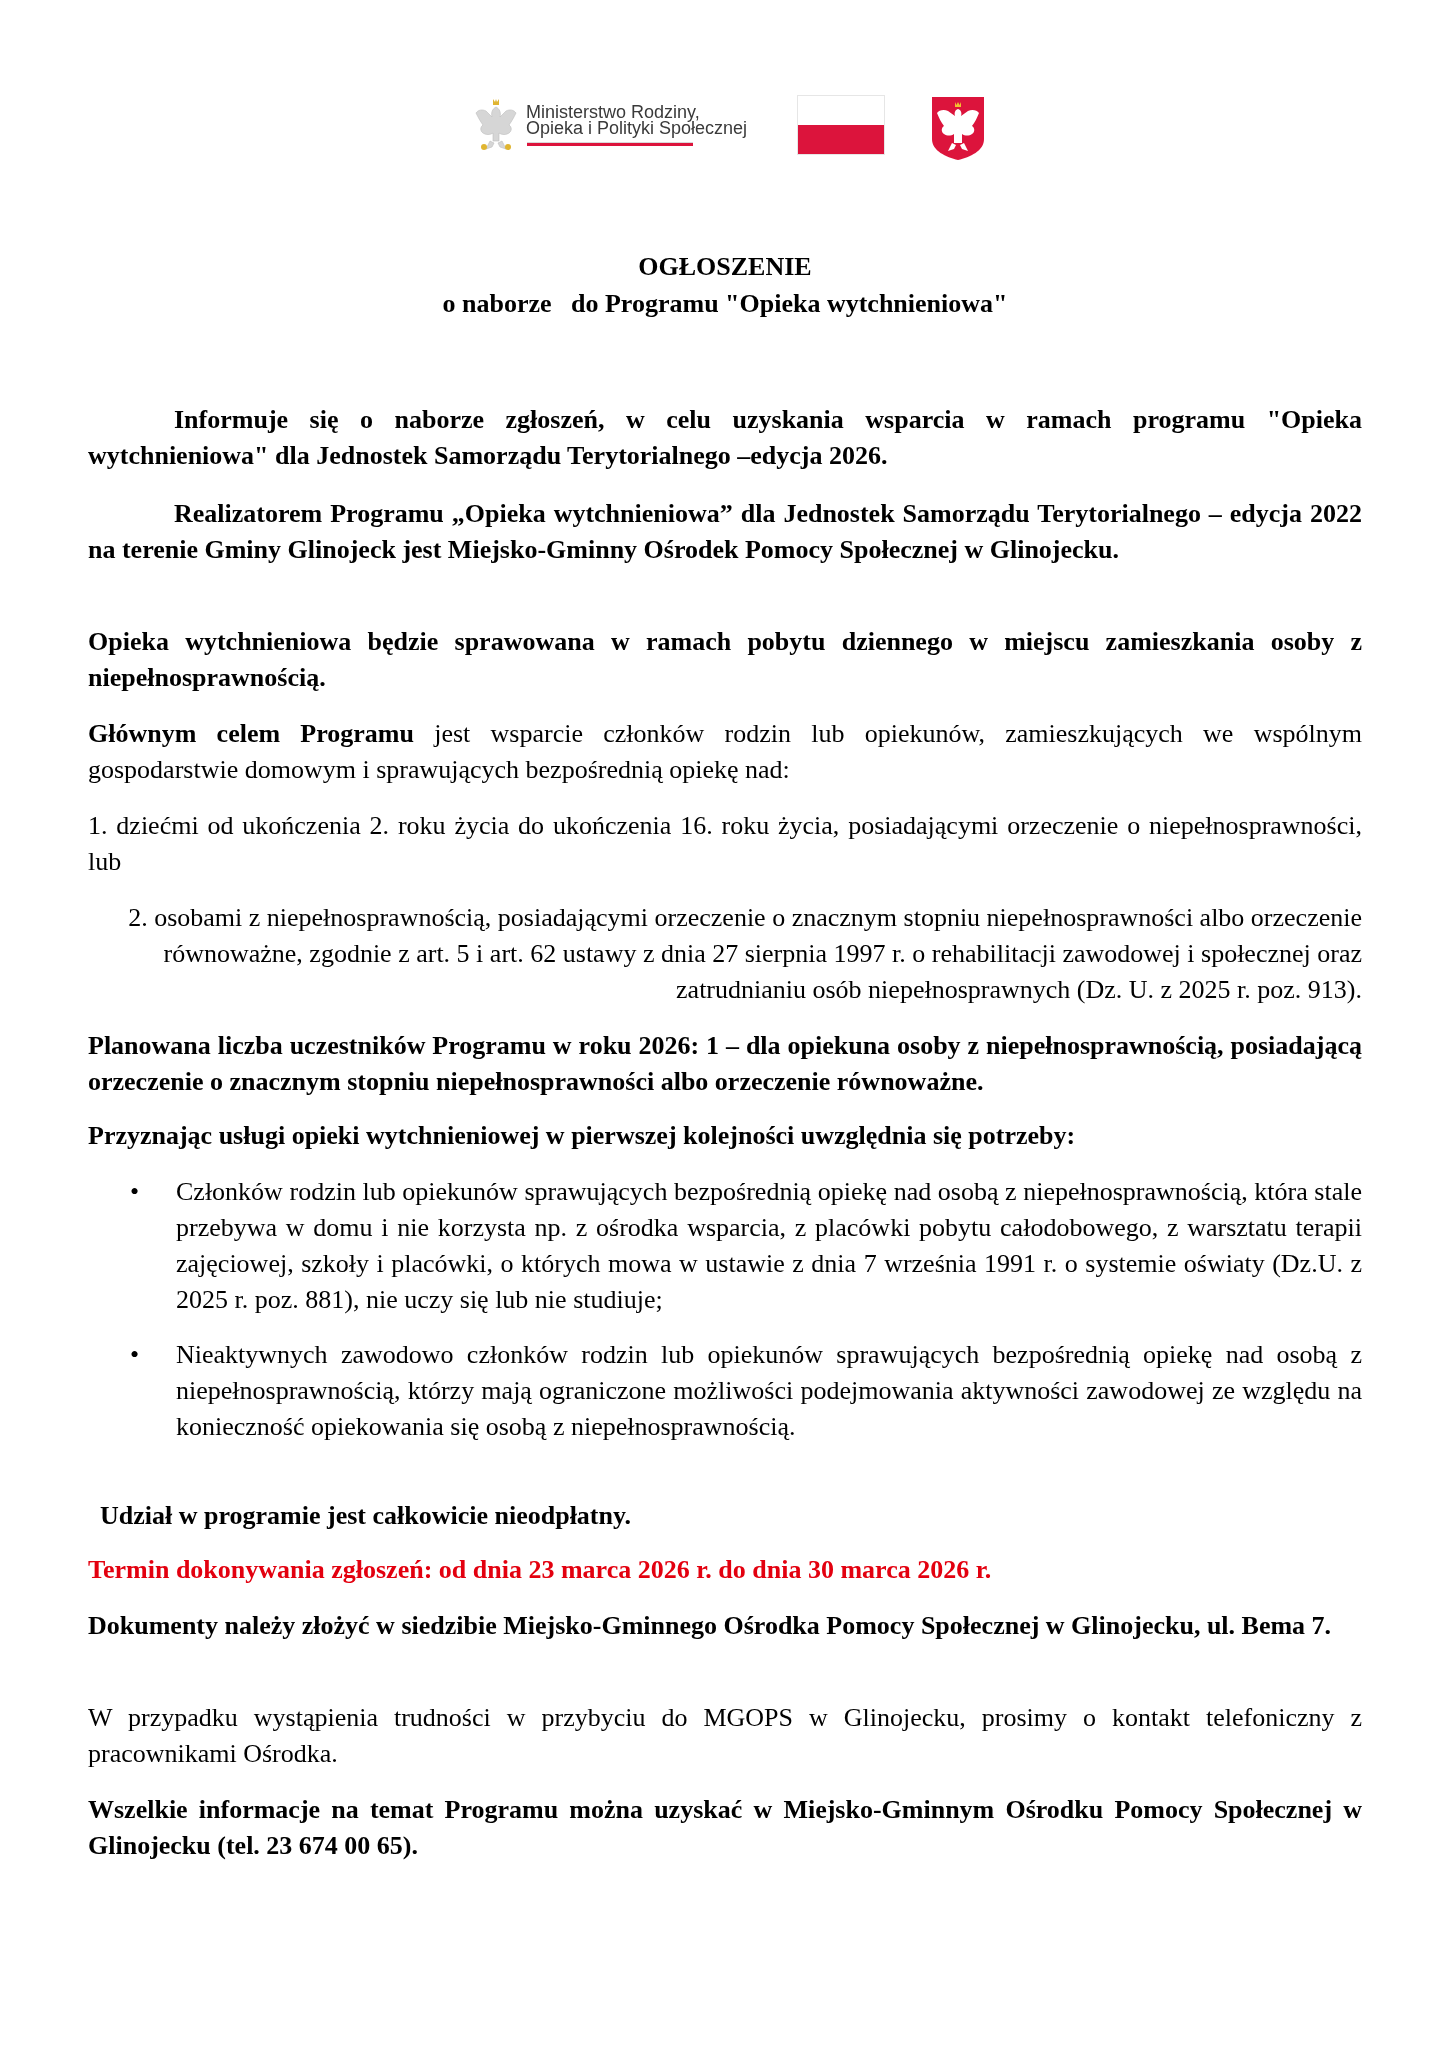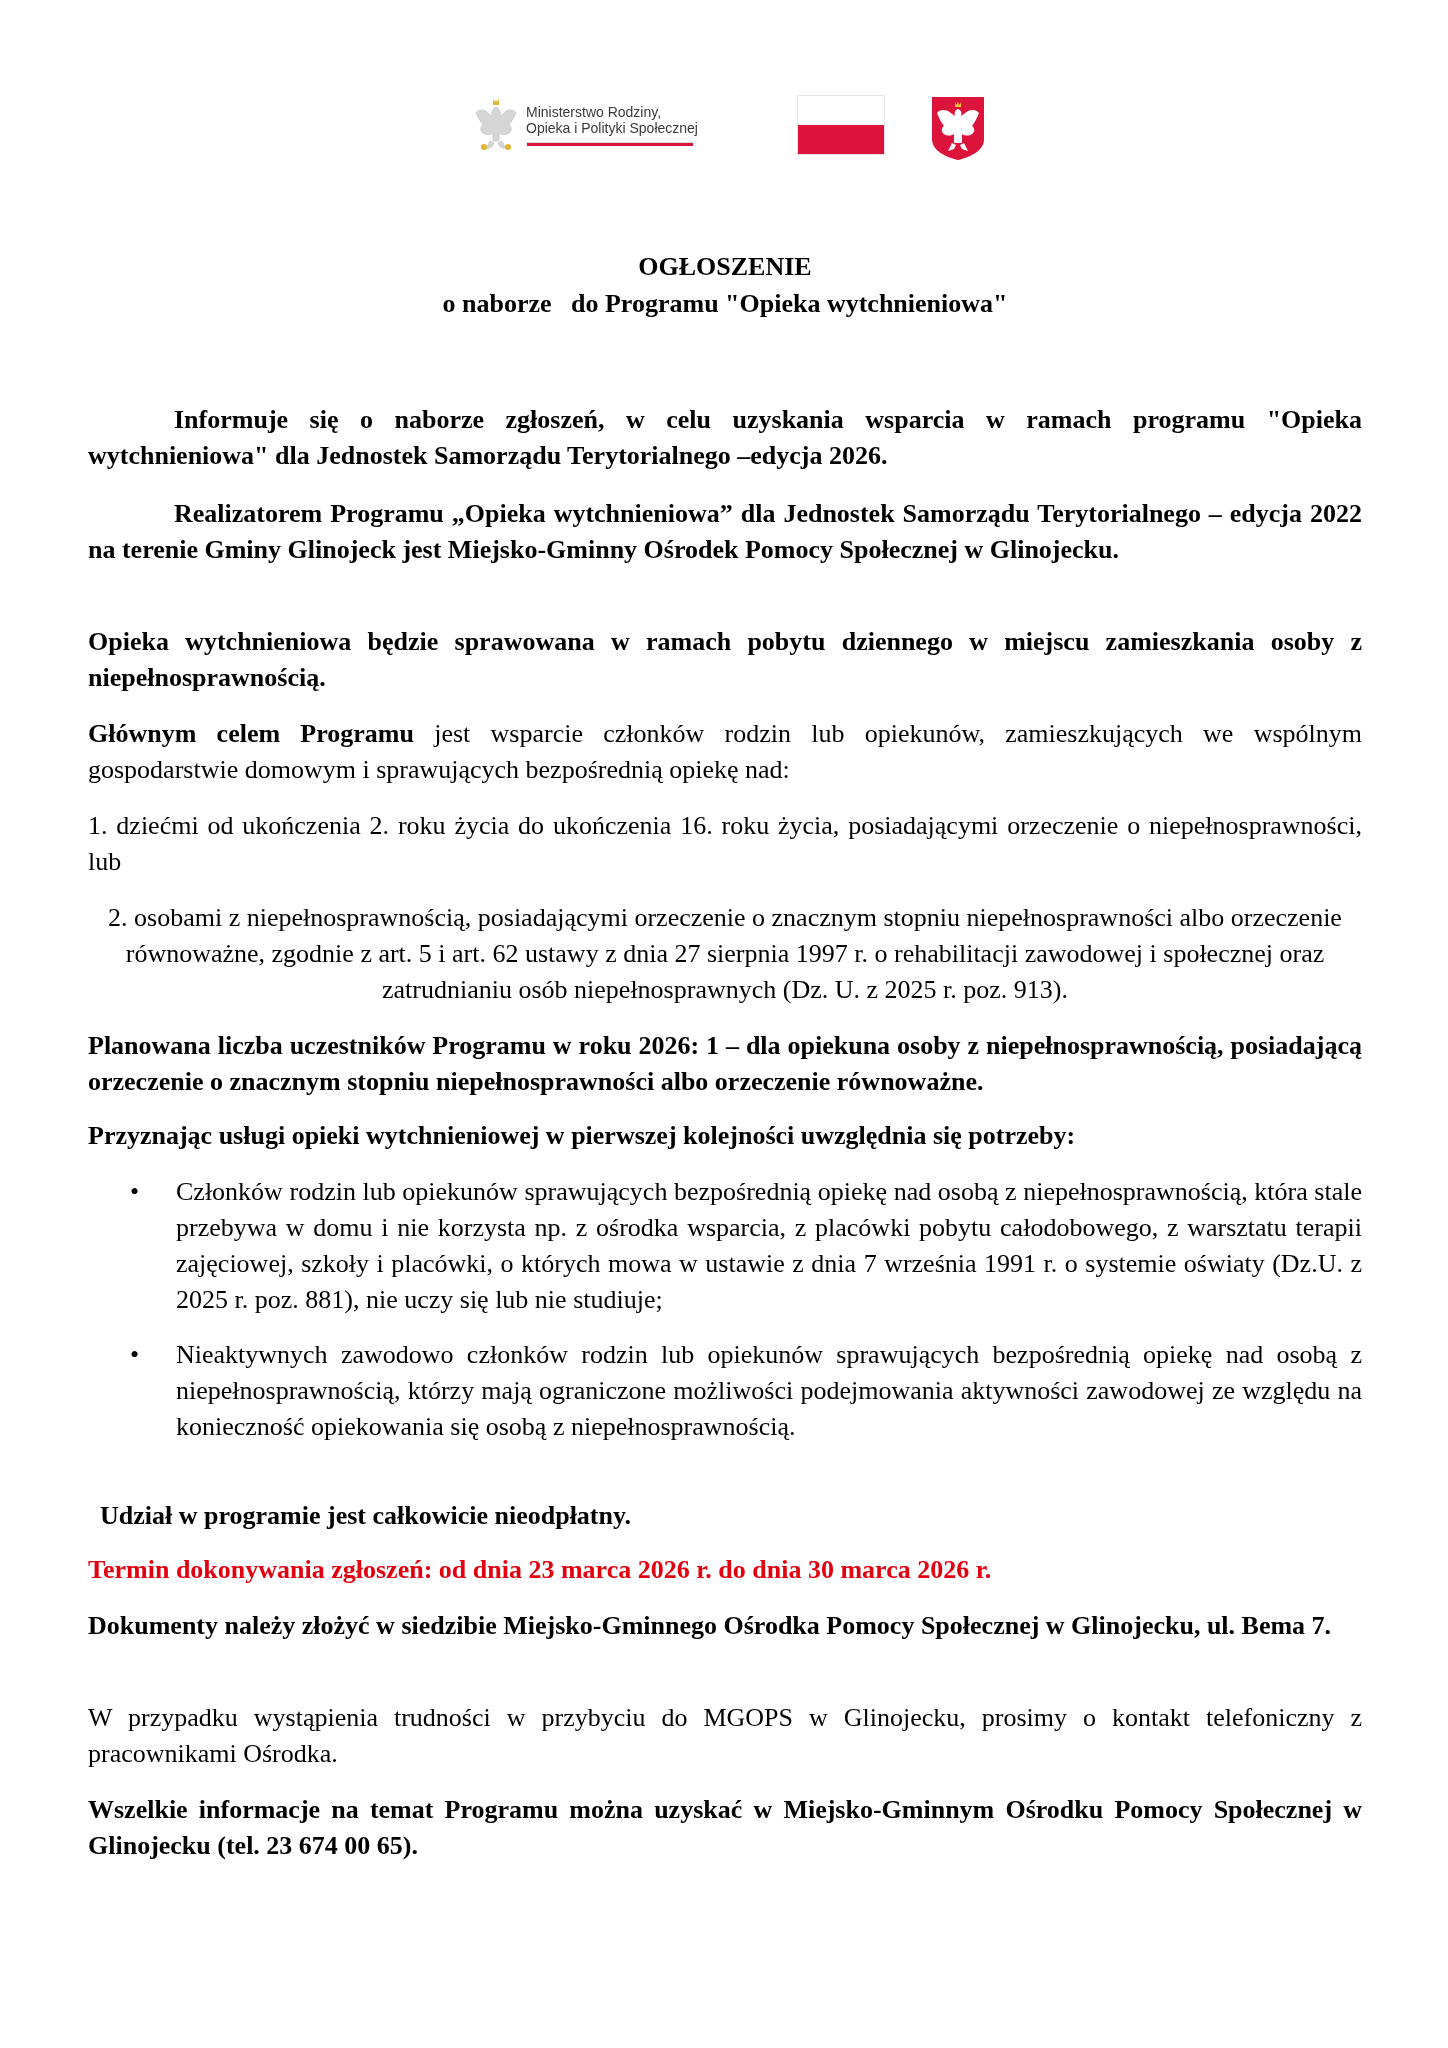--- a/index.html
+++ b/index.html
@@ -24,21 +24,21 @@
       top: 5px;
       width: 240px;
       height: 60px;
     }
     .ministry .eagle { position: absolute; left: 0; top: 0; width: 44px; height: 56px; }
     .ministry .name {
       position: absolute;
       left: 52px;
       top: 7px;
       font-family: "Liberation Sans", "DejaVu Sans", sans-serif;
-      font-size: 14px;
+      font-size: 18px;
       line-height: 16px;
       color: #3a3a3a;
       white-space: nowrap;
     }
     .ministry .rule {
       position: absolute;
       left: 53px;
       top: 45px;
       width: 166px;
       height: 4px;
@@ -166,21 +166,21 @@
   <p class="p b indent" style="top:402px">Informuje się o naborze zgłoszeń, w celu uzyskania wsparcia  w ramach programu  "Opieka wytchnieniowa" dla Jednostek Samorządu Terytorialnego –edycja 2026.</p>
 
   <p class="p b indent" style="top:496px">Realizatorem Programu „Opieka wytchnieniowa” dla Jednostek Samorządu Terytorialnego – edycja 2022 na terenie Gminy Glinojeck jest Miejsko-Gminny Ośrodek Pomocy Społecznej w Glinojecku.</p>
 
   <p class="p b" style="top:624px">Opieka wytchnieniowa będzie sprawowana w ramach pobytu dziennego w miejscu zamieszkania osoby z niepełnosprawnością.</p>
 
   <p class="p" style="top:716px"><span class="b">Głównym celem Programu</span><span> jest wsparcie członków rodzin lub opiekunów, zamieszkujących we wspólnym gospodarstwie domowym i sprawujących bezpośrednią opiekę nad:</span></p>
 
   <p class="p" style="top:808px">1. dziećmi od ukończenia 2. roku życia do ukończenia 16. roku życia, posiadającymi orzeczenie o niepełnosprawności, lub</p>
 
-  <p class="p" style="top:900px; text-align:center">2. osobami z niepełnosprawnością, posiadającymi orzeczenie o znacznym stopniu niepełnosprawności albo orzeczenie równoważne, zgodnie z art. 5 i art. 62 ustawy z dnia 27 sierpnia 1997 r. o rehabilitacji zawodowej i społecznej oraz zatrudnianiu osób niepełnosprawnych (Dz. U. z 2025 r. poz. 913).</p>
+  <p class="p" style="top:900px; text-align:right">2. osobami z niepełnosprawnością, posiadającymi orzeczenie o znacznym stopniu niepełnosprawności albo orzeczenie równoważne, zgodnie z art. 5 i art. 62 ustawy z dnia 27 sierpnia 1997 r. o rehabilitacji zawodowej i społecznej oraz zatrudnianiu osób niepełnosprawnych (Dz. U. z 2025 r. poz. 913).</p>
 
   <p class="p b" style="top:1028px">Planowana liczba uczestników Programu w roku 2026: 1 – dla opiekuna osoby z niepełnosprawnością, posiadającą orzeczenie o znacznym stopniu niepełnosprawności albo orzeczenie równoważne.</p>
 
   <p class="p b" style="top:1118px">Przyznając usługi opieki wytchnieniowej w pierwszej kolejności uwzględnia się potrzeby:</p>
 
   <ul class="bullets" style="top:1174px">
     <li>
       <span class="dot">•</span>
       <span>Członków rodzin lub opiekunów sprawujących bezpośrednią opiekę nad osobą z niepełnosprawnością, która stale przebywa w domu i nie korzysta np. z ośrodka wsparcia, z placówki pobytu całodobowego, z warsztatu terapii zajęciowej, szkoły i placówki, o których mowa w ustawie z dnia 7 września 1991 r. o systemie oświaty (Dz.U. z 2025 r. poz. 881), nie uczy się lub nie studiuje;</span>
     </li>

